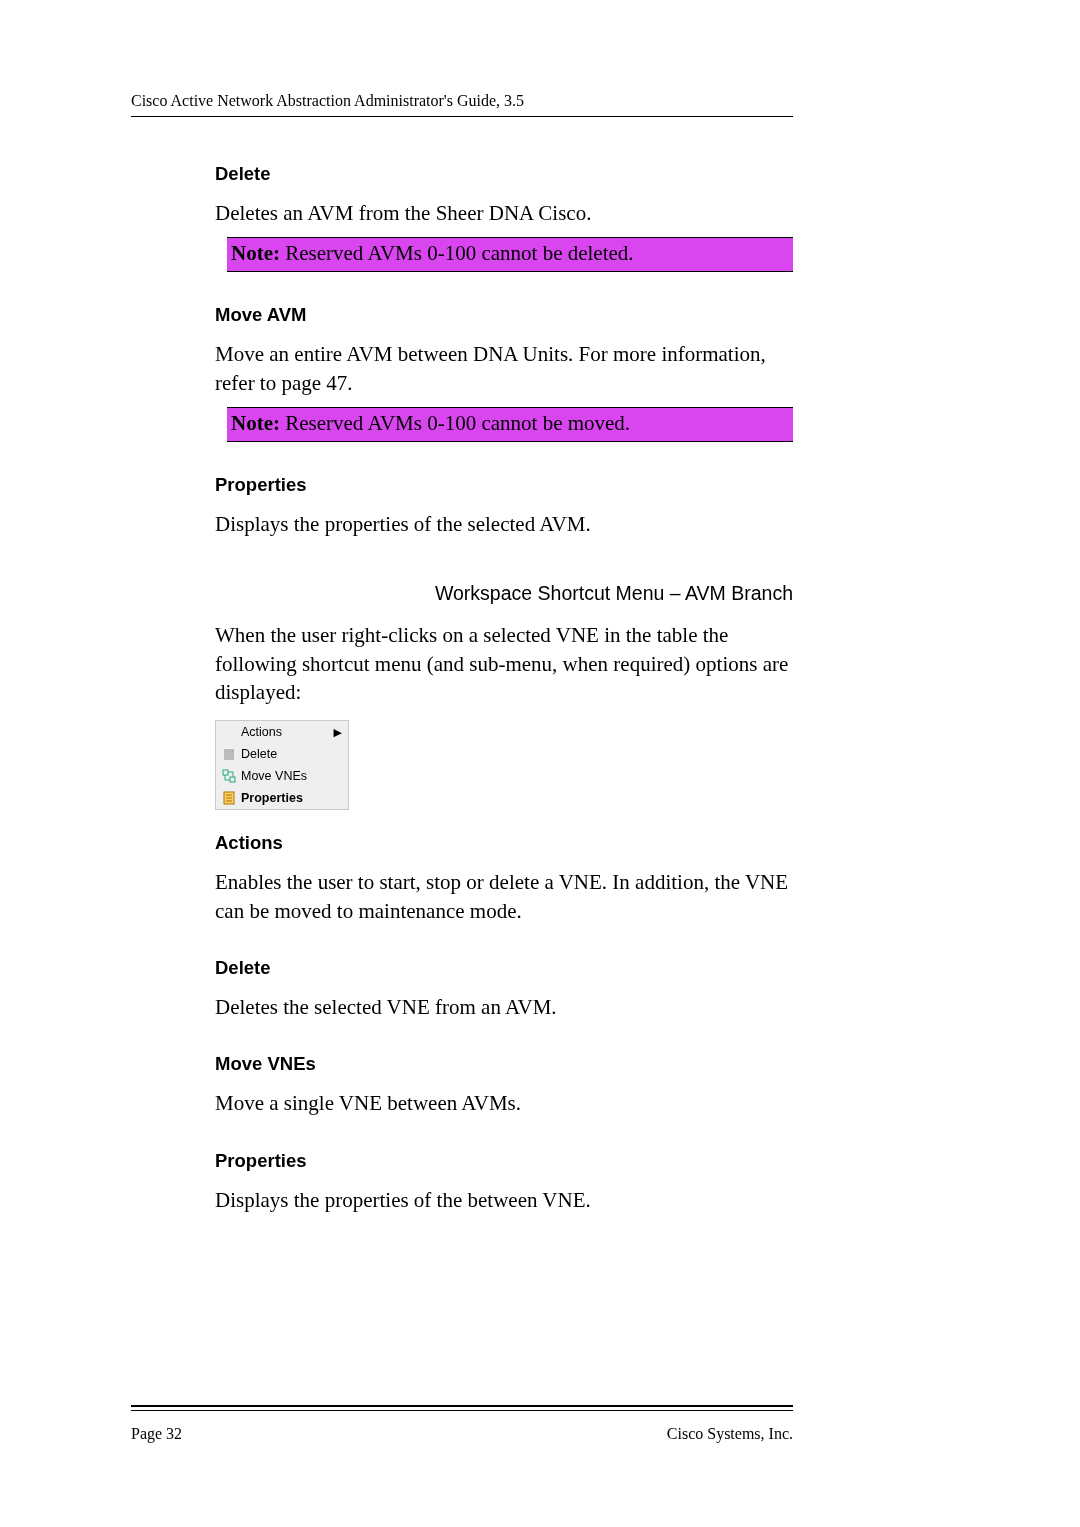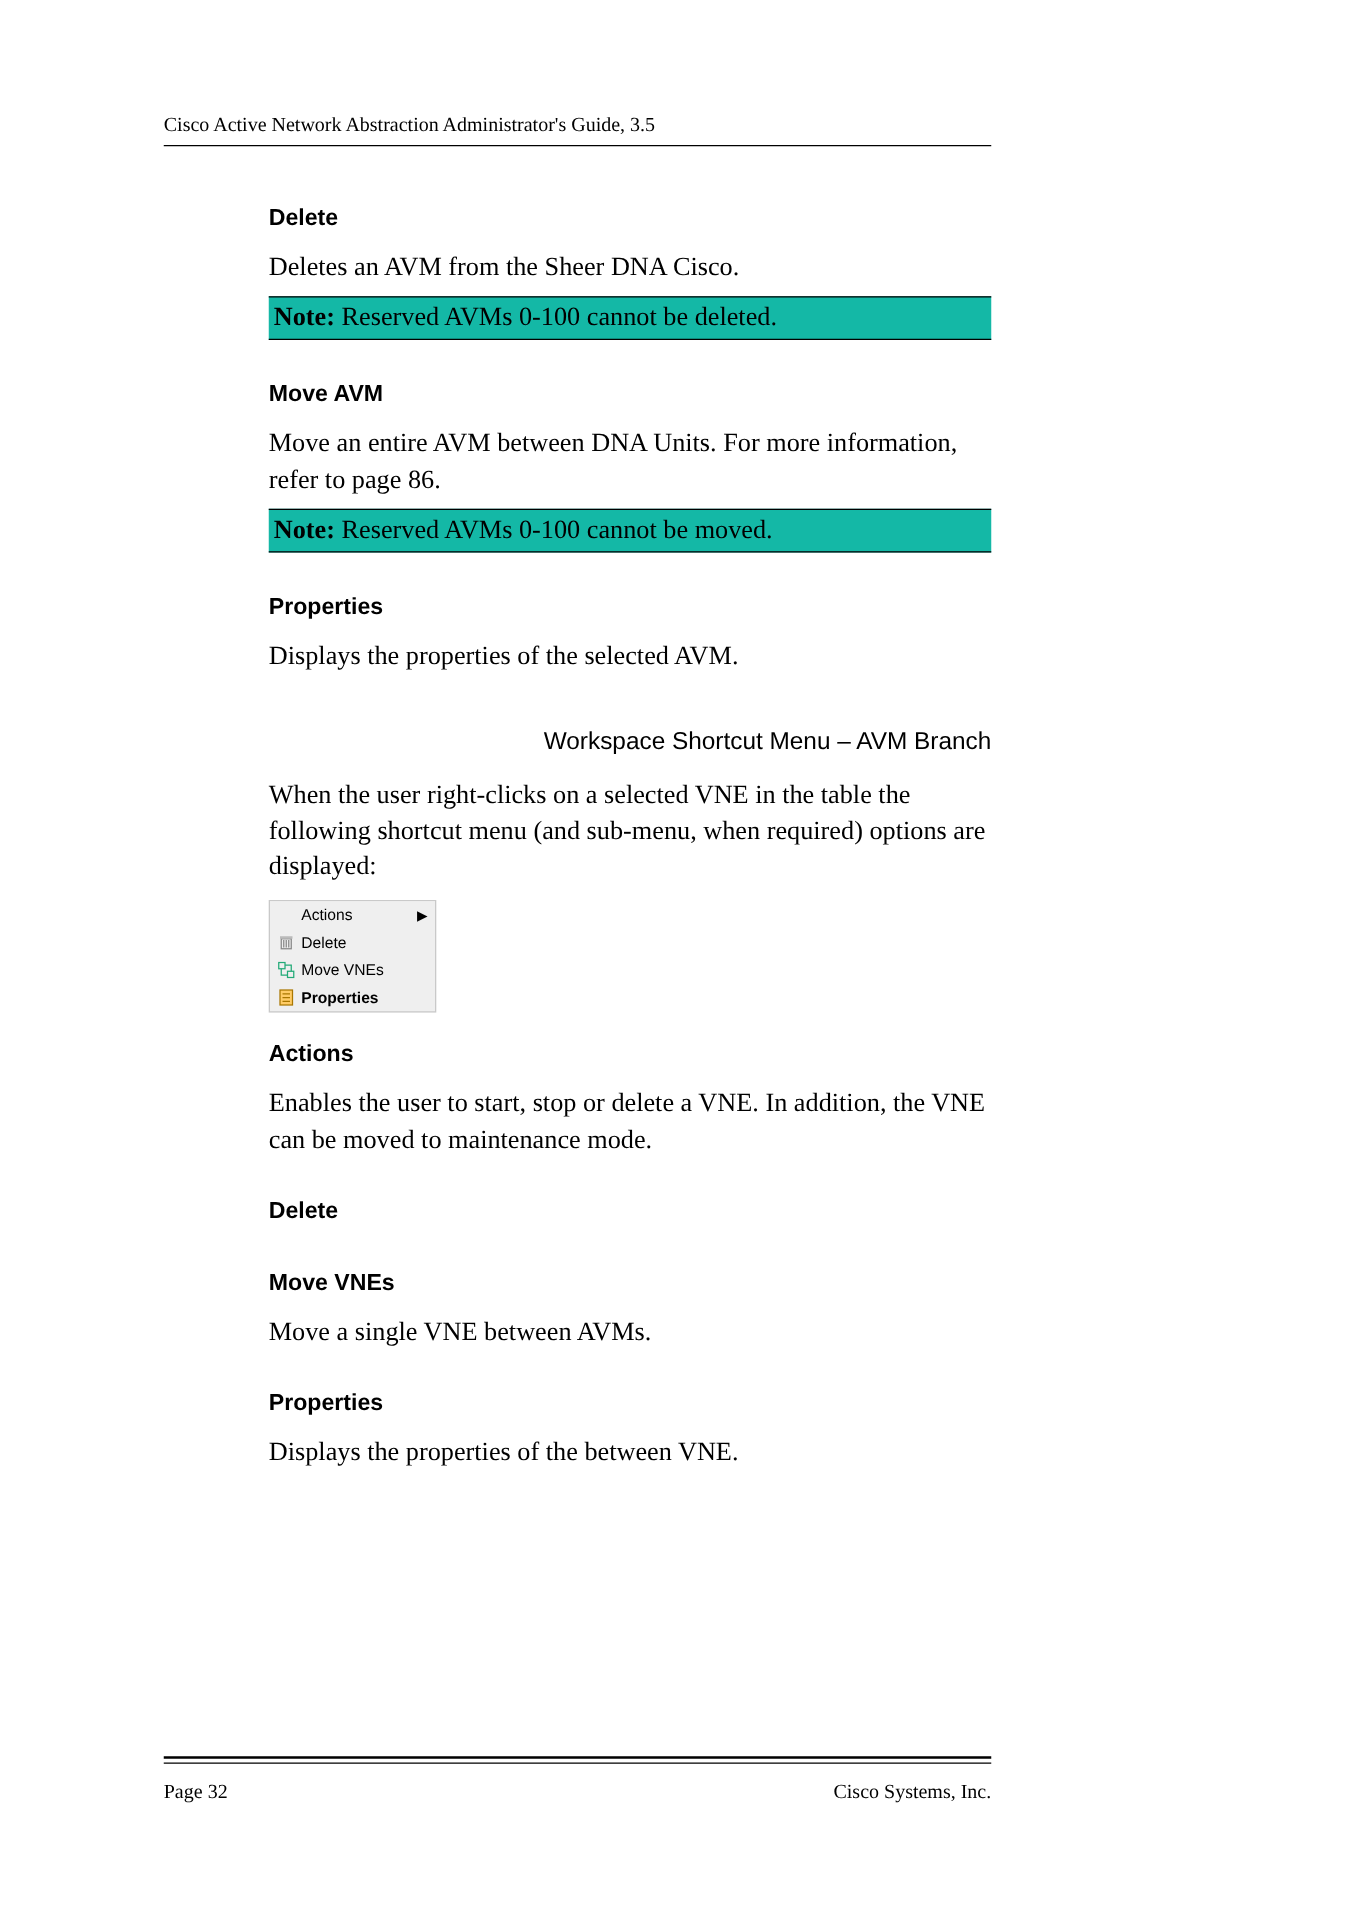--- a/index.html
+++ b/index.html
@@ -4,21 +4,21 @@
 <style>
   * { box-sizing: border-box; margin: 0; padding: 0; }
   html, body { width: 1080px; height: 1527px; background: #fff; font-family: "Times New Roman", Times, serif; color: #000; }
   .page { width: 924px; height: 1527px; position: relative; padding: 92px 131px 16px 131px; }
   .running-head { font-size: 16px; margin-bottom: 6px; }
   .hr-thin { border: none; border-top: 1.2px solid #000; }
   .hr-thin.top { margin-bottom: 46px; }
   .content { padding-left: 84px; }
   .heading-bold { font-family: Arial, Helvetica, sans-serif; font-weight: bold; font-size: 18.5px; margin-bottom: 14px; }
   .body-p { font-size: 21px; line-height: 1.35; margin-bottom: 10px; }
-  .note-box { background: #14b8a6; padding: 3px 4px 5px 4px; font-size: 21px; border-top: 1px solid #000; border-bottom: 1px solid #000; }
+  .note-box { background: #d946ef; padding: 3px 4px 5px 4px; font-size: 21px; border-top: 1px solid #000; border-bottom: 1px solid #000; margin-left: 12px; }
   .note-box b { font-weight: bold; }
   .gap-small { height: 32px; }
   .sub-heading { font-family: Arial, Helvetica, sans-serif; font-size: 19.5px; margin: 16px 0 16px 0; text-align: right; }
   .menu-img { width: 134px; border: 1px solid #c9c9c9; background: #efefef; margin: 14px 0 22px 0; font-family: Arial, sans-serif; font-size: 12.5px; color: #000; }
   .menu-img .row { display: flex; align-items: center; height: 22px; padding: 0 6px; }
   .menu-img .row + .row { border-top: 0; }
   .menu-img .row.first { background: #efefef; }
   .menu-img .row.bold { font-weight: bold; }
   .menu-img .arrow { margin-left: auto; font-size: 11px; color: #000; }
   .ico { width: 14px; height: 14px; margin-right: 5px; display: inline-block; }
@@ -39,21 +39,21 @@
 
     <div class="heading-bold">Delete</div>
     <p class="body-p">Deletes an AVM from the Sheer DNA Cisco.</p>
     <div class="note-box">
       <b>Note:</b><span> Reserved AVMs 0-100 cannot be deleted.</span>
     </div>
 
     <div class="gap-small"></div>
 
     <div class="heading-bold">Move AVM</div>
-    <p class="body-p">Move an entire AVM between DNA Units. For more information, refer to page 86.</p>
+    <p class="body-p">Move an entire AVM between DNA Units. For more information, refer to page 47.</p>
     <div class="note-box">
       <b>Note:</b><span> Reserved AVMs 0-100 cannot be moved.</span>
     </div>
 
     <div class="gap-small"></div>
 
     <div class="heading-bold">Properties</div>
     <p class="body-p">Displays the properties of the selected AVM.</p>
 
     <div style="height:18px;"></div>
@@ -102,20 +102,21 @@
         <span>Properties</span>
       </div>
     </div>
 
     <div class="heading-bold">Actions</div>
     <p class="body-p">Enables the user to start, stop or delete a VNE. In addition, the VNE can be moved to maintenance mode.</p>
 
     <div style="height:22px;"></div>
 
     <div class="heading-bold">Delete</div>
+    <p class="body-p">Deletes the selected VNE from an AVM.</p>
 
     <div style="height:22px;"></div>
 
     <div class="heading-bold">Move VNEs</div>
     <p class="body-p">Move a single VNE between AVMs.</p>
 
     <div style="height:22px;"></div>
 
     <div class="heading-bold">Properties</div>
     <p class="body-p">Displays the properties of the between VNE.</p>

